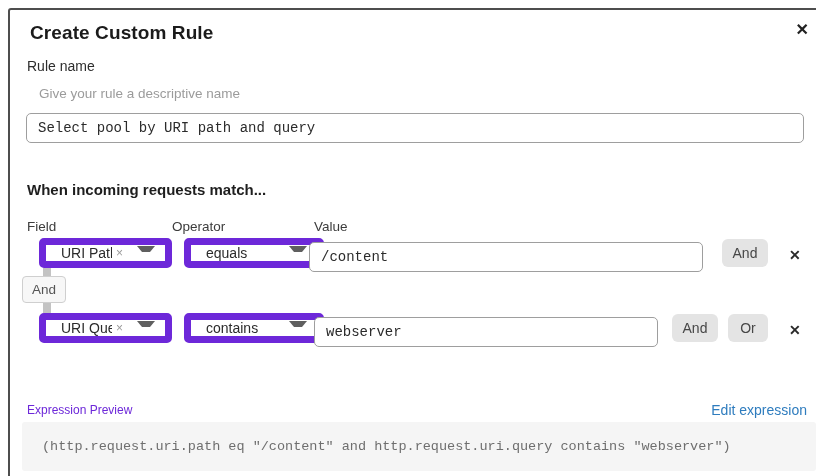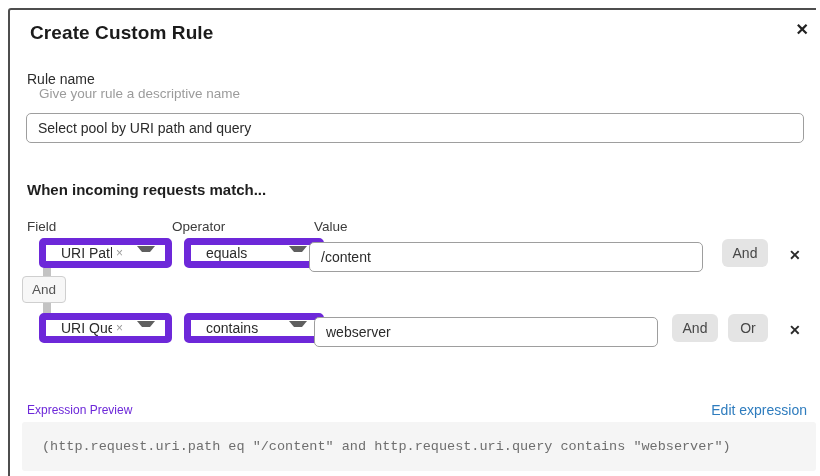--- a/index.html
+++ b/index.html
@@ -43,21 +43,21 @@
     font-size: 13.5px;
     color: #9b9b9b;
     margin-left: 12px;
   }
 
   .text-input {
     height: 30px;
     border: 1px solid #9e9e9e;
     border-radius: 5px;
     background: #fff;
-    font-family: Liberation Sans, sans-serif;
+    font-family: Liberation Mono, monospace;
     font-size: 14px;
     color: #2b2b2b;
     padding: 0 11px;
     outline: none;
     width: 100%;
   }
 
   .section-heading {
     font-size: 15px;
     font-weight: bold;
@@ -162,21 +162,21 @@
   }
 </style>
 </head>
 <body>
 
 <div class="modal">
 
   <div class="abs title">Create Custom Rule</div>
   <div class="abs close-btn">✕</div>
 
-  <div class="abs field-label" style="left:13px; top:57px;">Rule name</div>
+  <div class="abs field-label" style="left:13px; top:44px;">Rule name</div>
   <div class="abs helper-text" style="left:13px; top:72px;">Give your rule a descriptive name</div>
   <div class="abs" style="left:12px; top:99px; width:786px;">
     <input class="text-input" type="text" value="Select pool by URI path and query" style="">
   </div>
 
   <div class="abs section-heading" style="left:13px; top:167px;">When incoming requests match...</div>
 
   <div class="abs col-label" style="left:13px; top:205px;">Field</div>
   <div class="abs col-label" style="left:158px; top:205px;">Operator</div>
   <div class="abs col-label" style="left:300px; top:205px;">Value</div>

